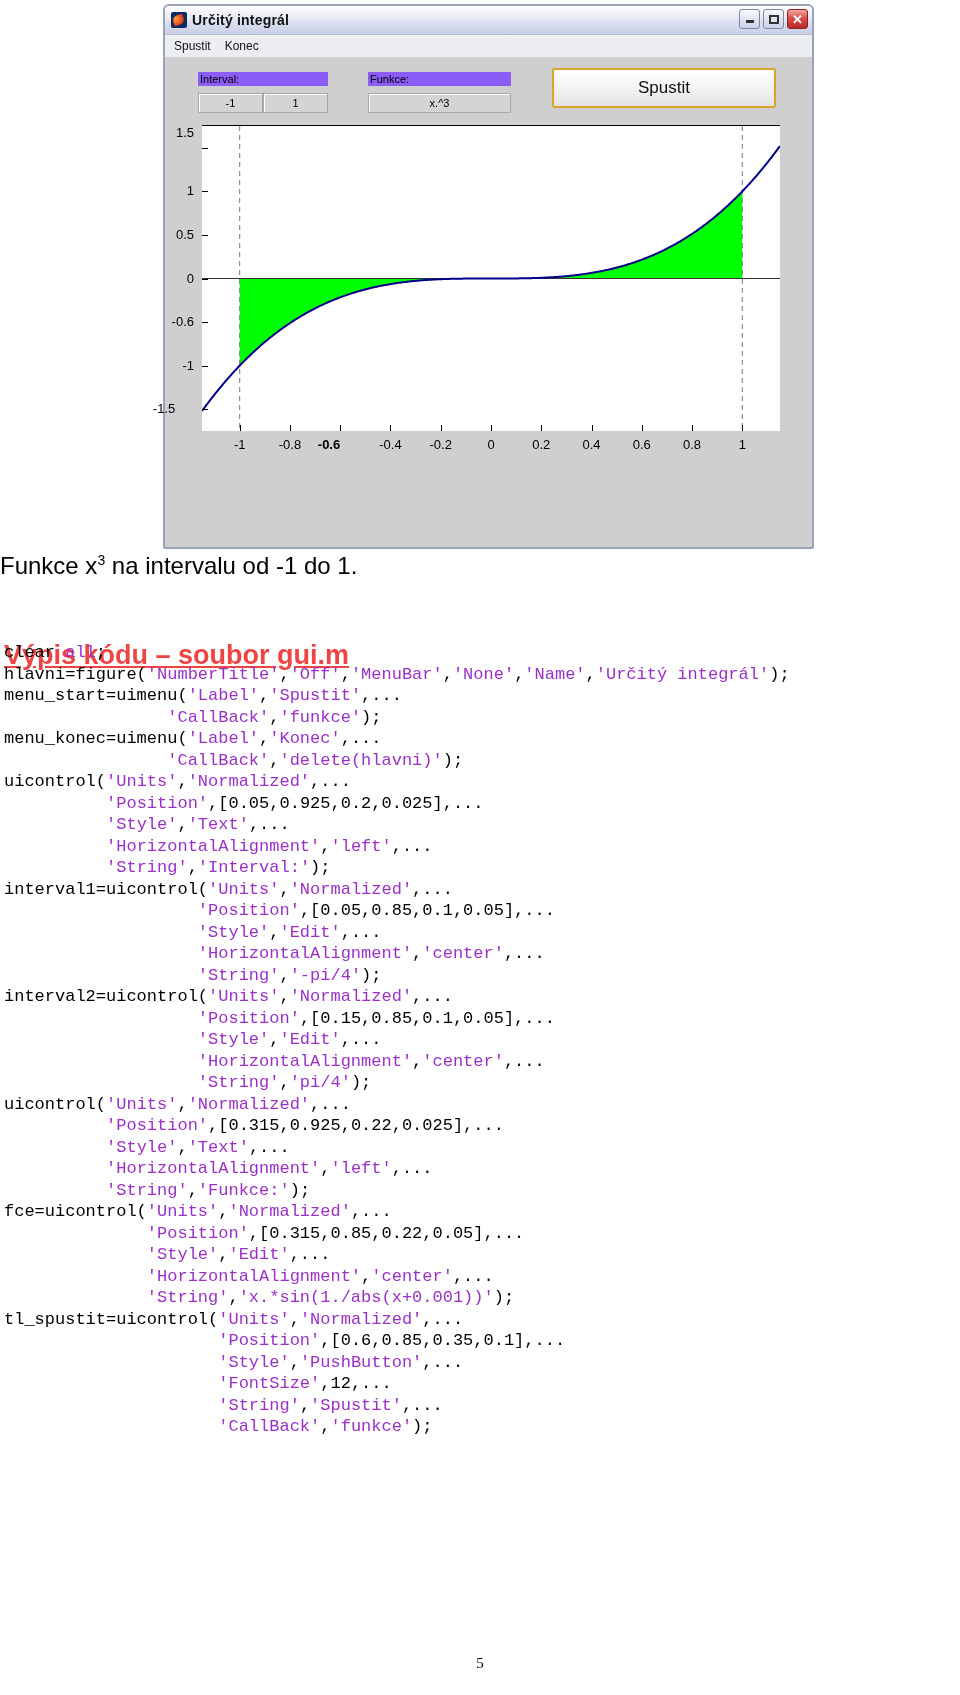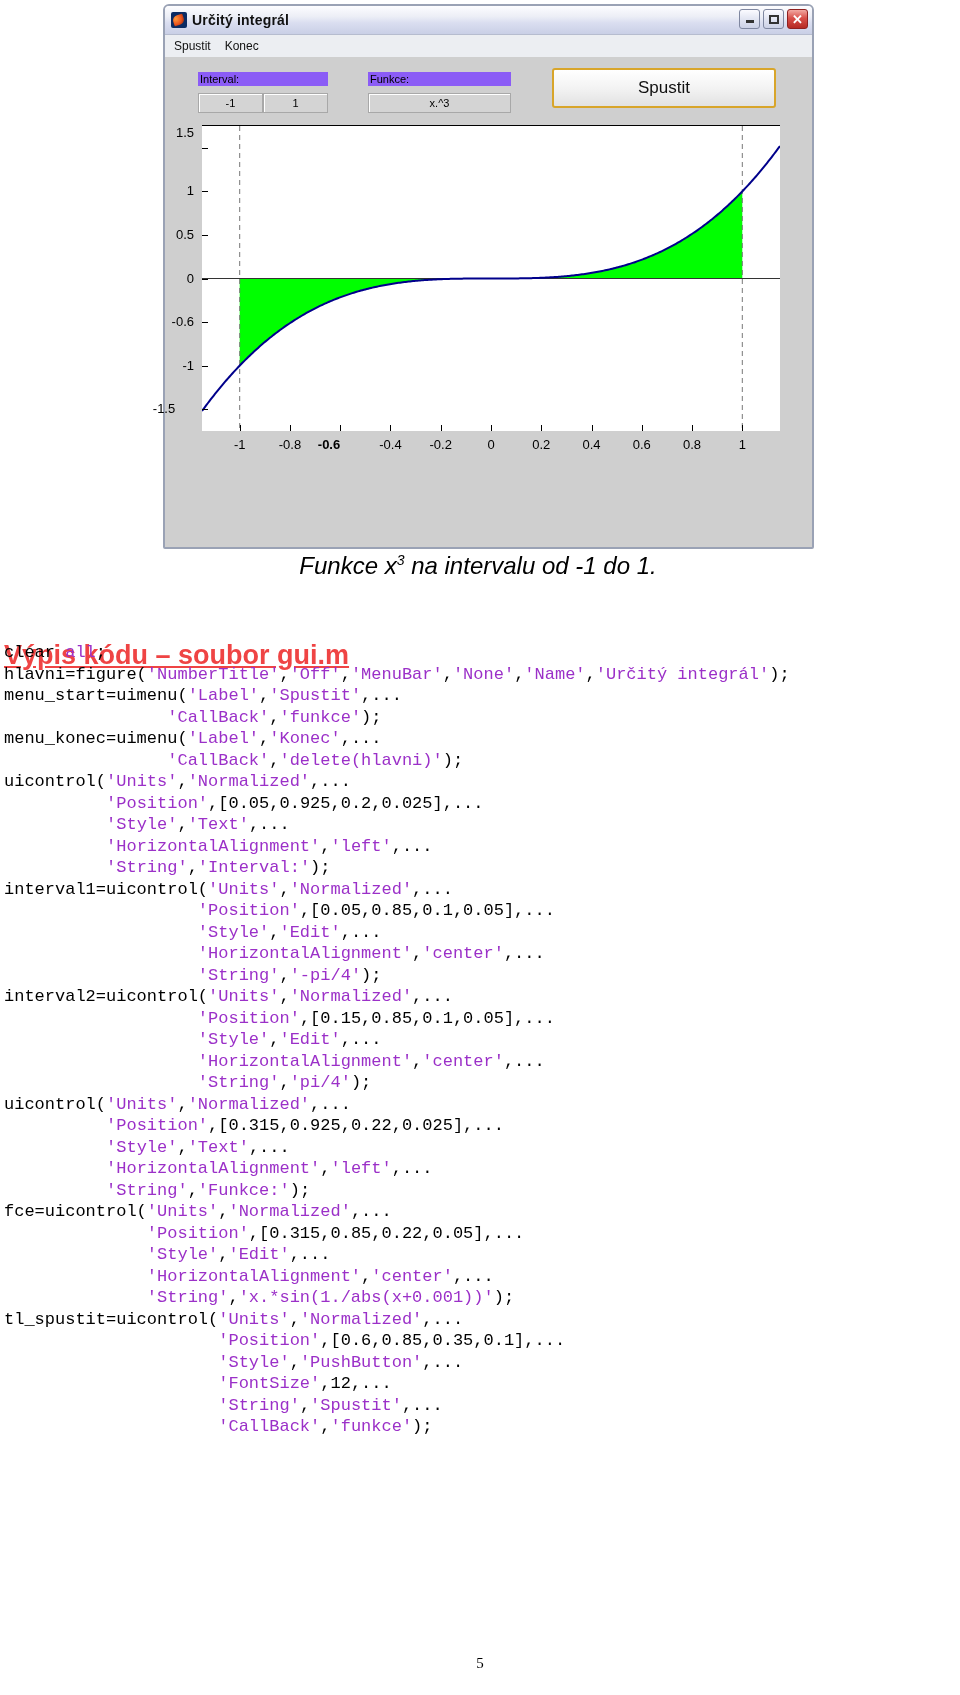--- a/index.html
+++ b/index.html
@@ -114,22 +114,22 @@
   #caption-box{
     position:absolute;left:37px;top:338px;width:578px;height:44px;
     background:#dddddd;border:1px solid #c0c0c0;box-sizing:border-box;
     display:flex;align-items:center;justify-content:center;text-align:center;
     font-family:"Liberation Sans",sans-serif;font-size:13px;color:#000;
     line-height:1.25;padding:0 6px;
   }
 
   
   #fig-caption{
-    position:absolute;left:0;top:552px;width:956px;text-align:center;
-    font-family:"Liberation Sans",sans-serif;font-size:24px;color:#000;font-style:italic;
+    position:absolute;left:0;top:552px;width:956px;
+    font-family:"Liberation Sans",sans-serif;font-size:24px;color:#000;
   }
   #fig-caption sup{font-size:14px;}
 
   
   #code-heading{
     position:absolute;left:4px;top:640px;
     font-family:"Liberation Sans",sans-serif;font-size:27px;font-weight:bold;
     color:#ef4444;text-decoration:underline;
   }
   #code{

